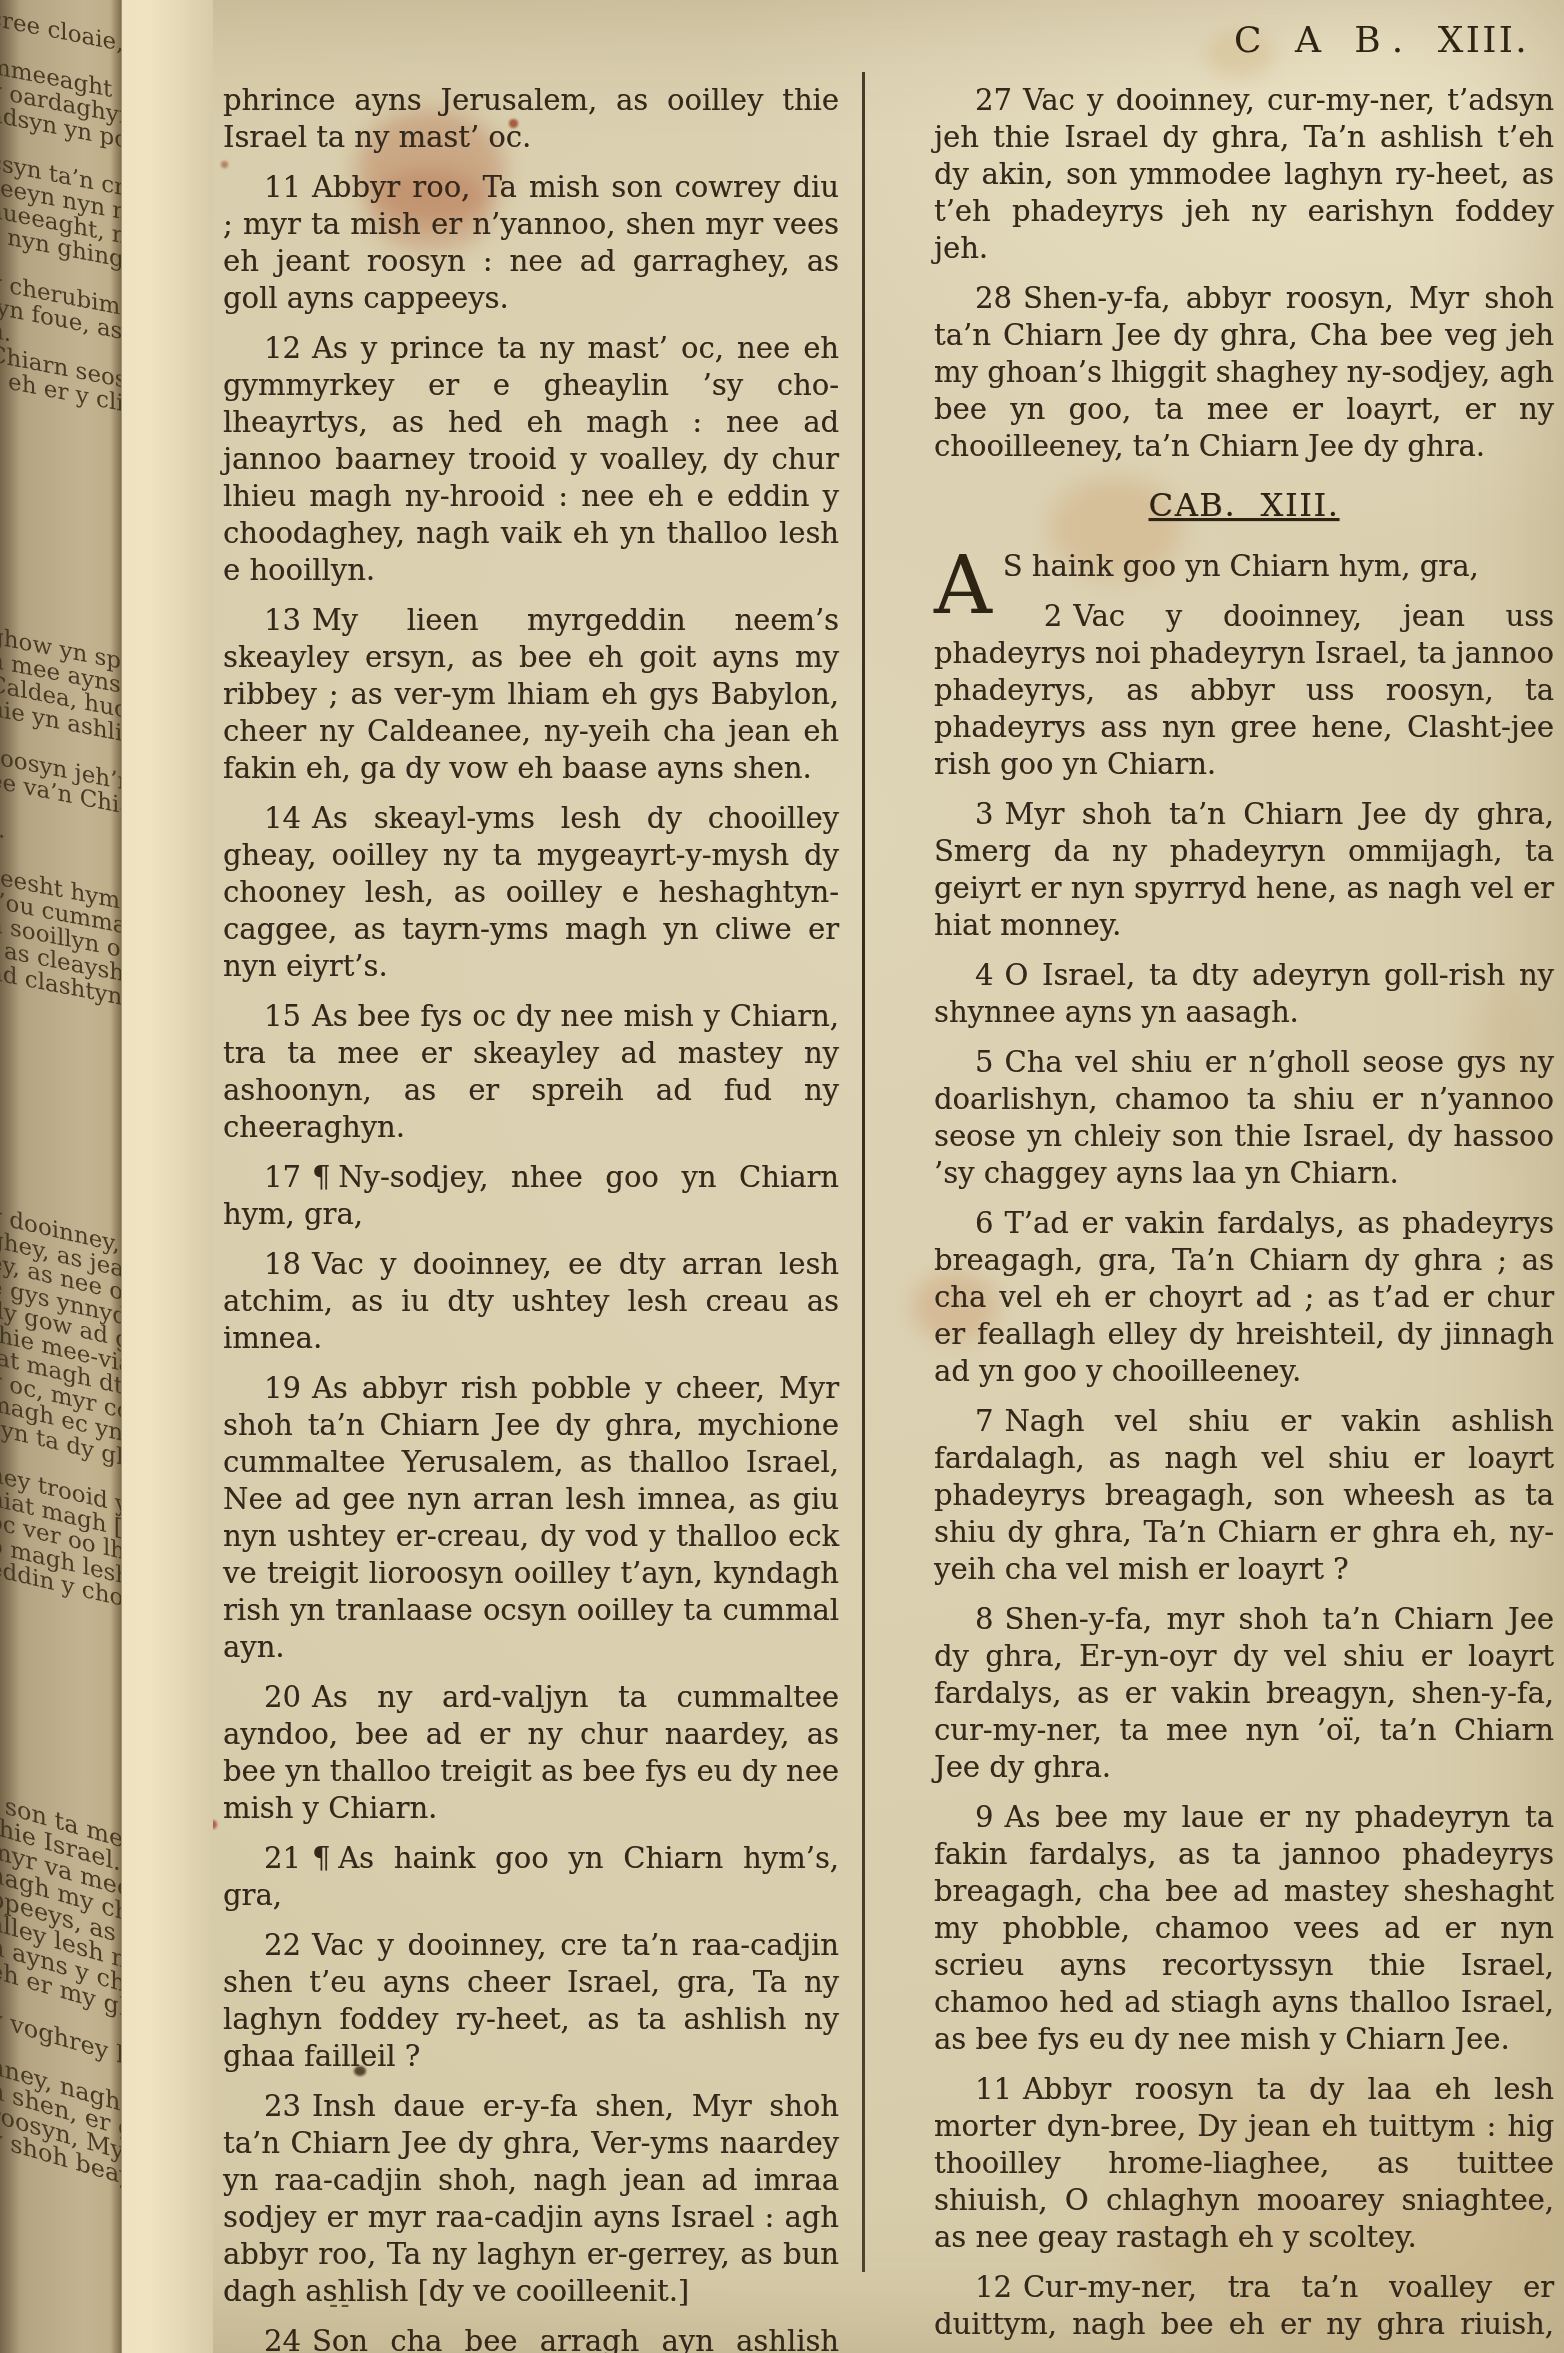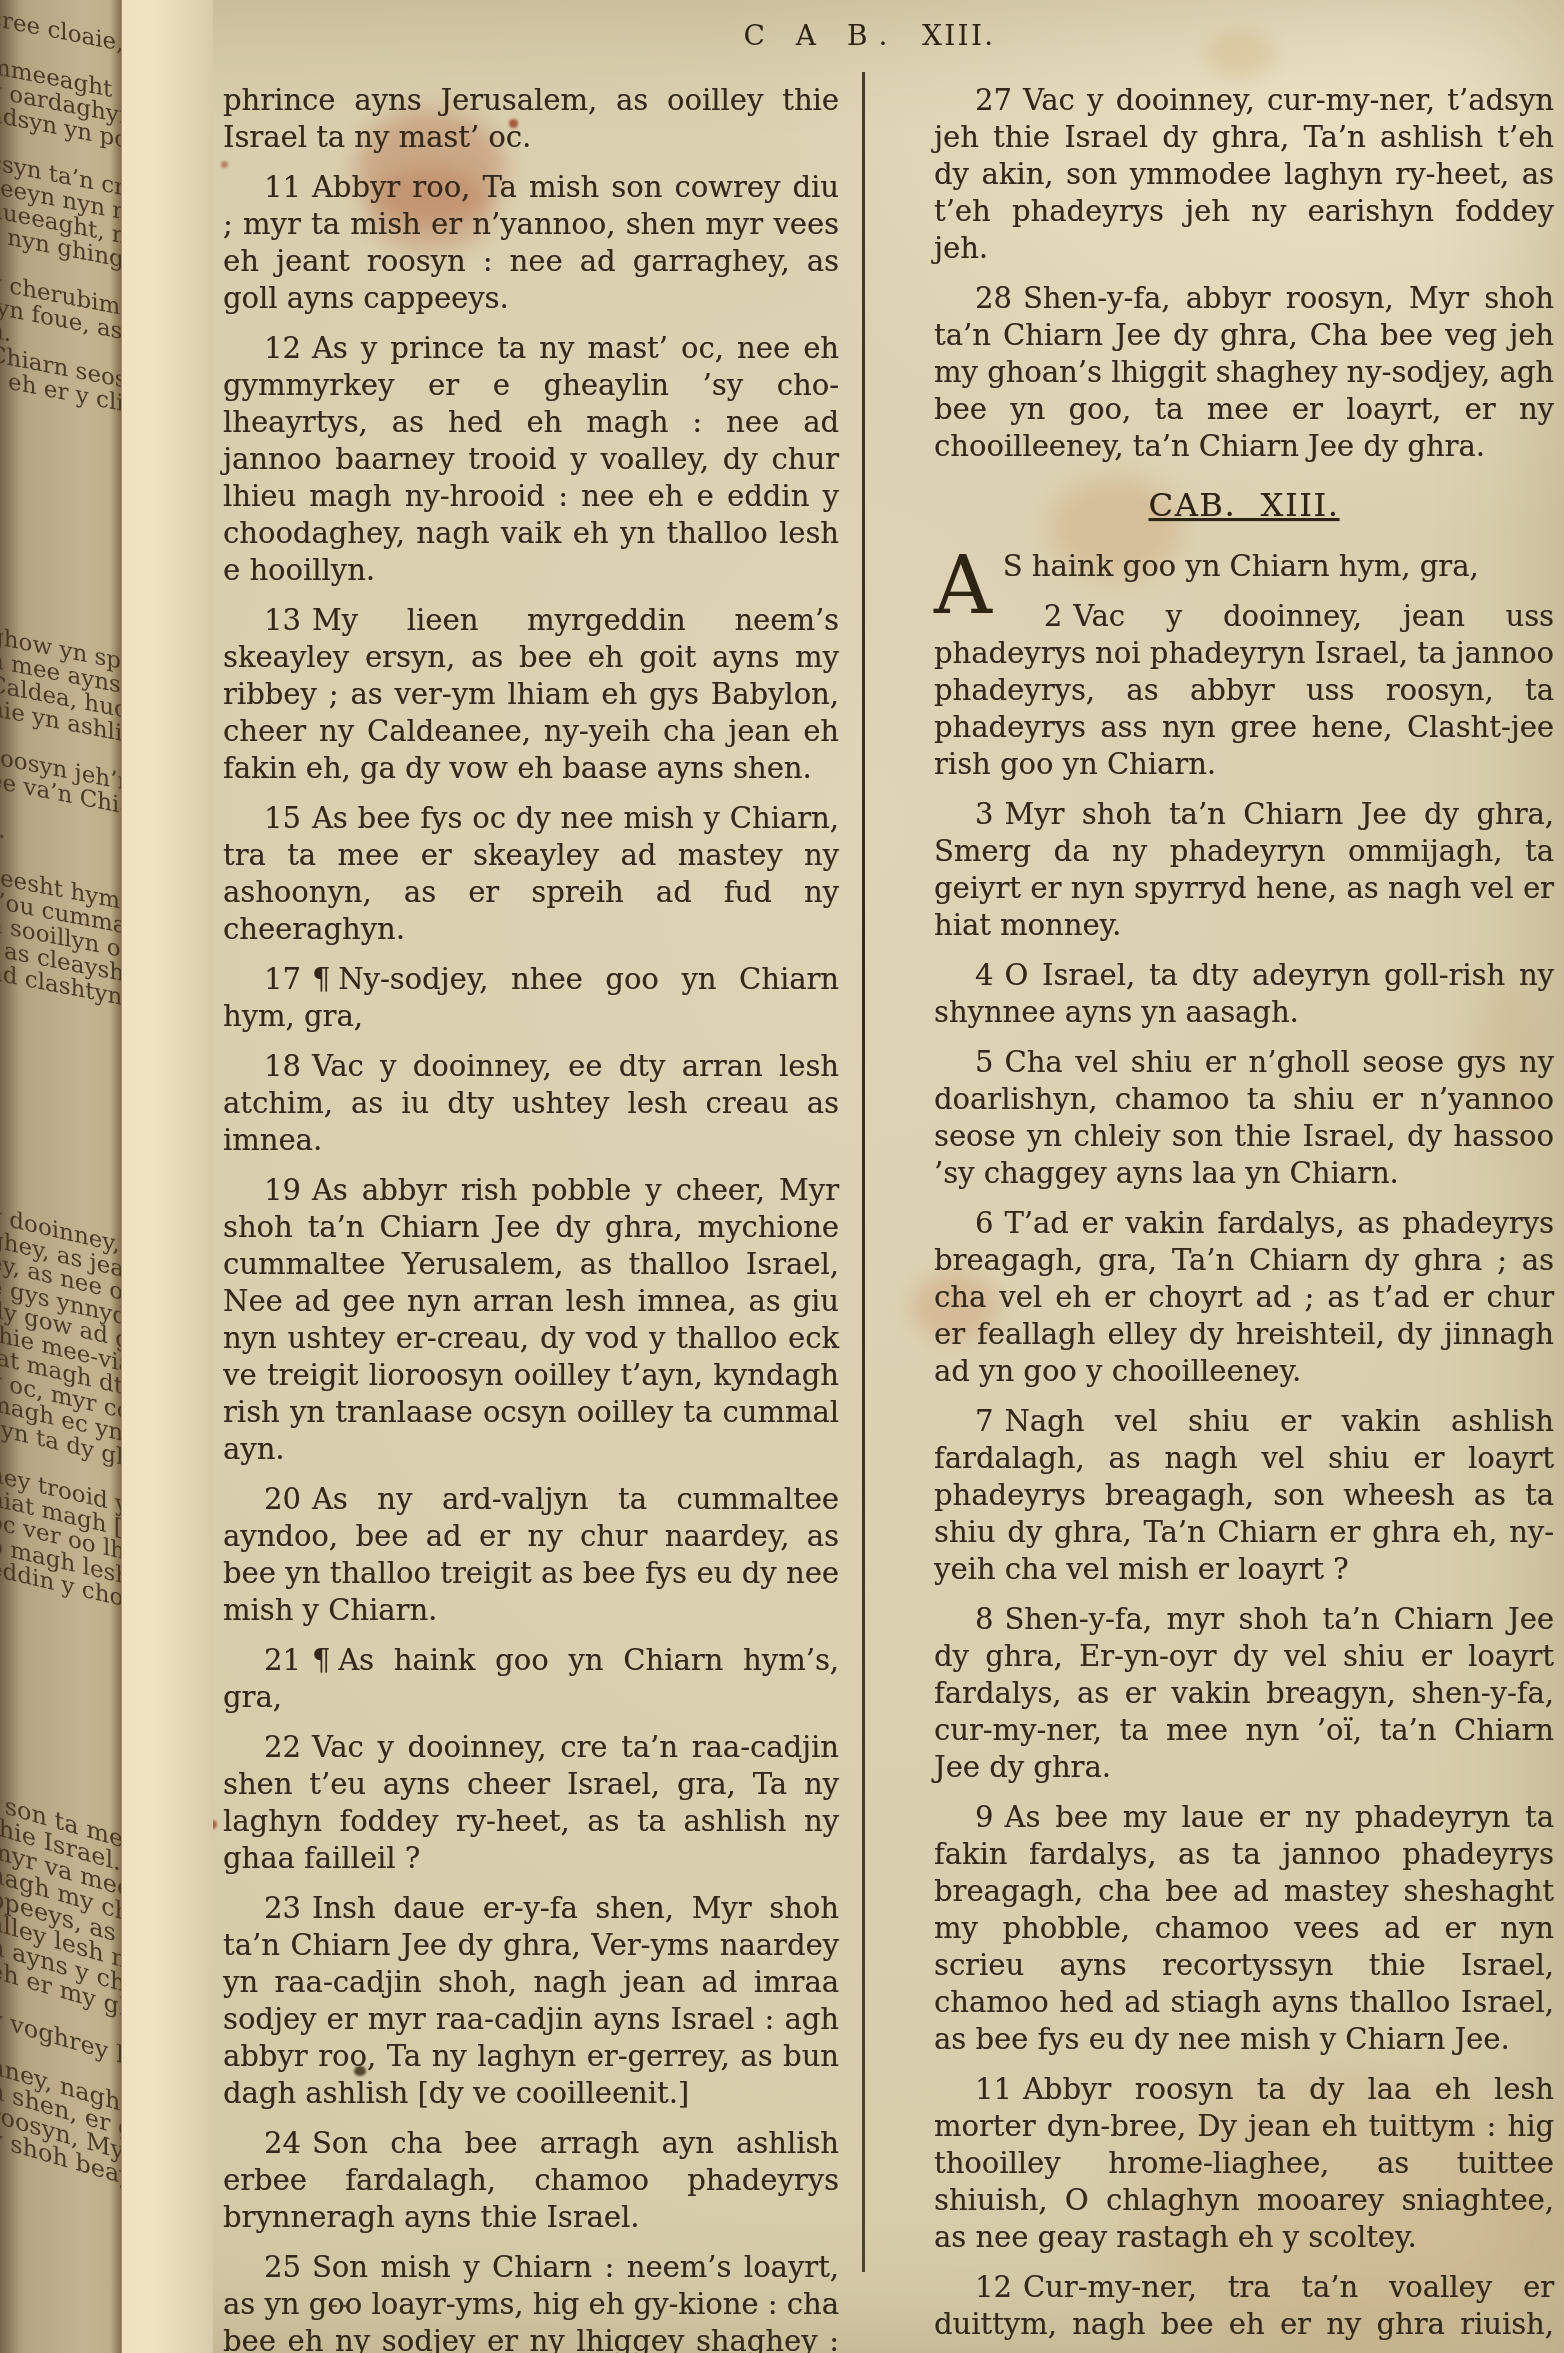--- a/index.html
+++ b/index.html
@@ -33,22 +33,22 @@
   .frag{position:absolute;left:-11px;width:203px;color:#41341f;
     font-size:23px;line-height:24px;transform-origin:0 0;opacity:.94;}
   .frag .fline{white-space:nowrap;}
   .frag .fline.blank{height:24px;}
   .frag-g1{top:4.7px;transform:skewY(11deg);}
   .frag-g2{top:623px;transform:skewY(11deg);}
   .frag-g3{top:1203px;transform:skewY(13deg);line-height:23.5px;}
   .frag-g4{top:1789px;transform:skewY(16deg);font-size:24px;}
   
   .header{
-    position:absolute;left:210px;width:1319px;top:19px;text-align:center;
-    font-size:28px;color:#2e2413;
+    position:absolute;left:210px;width:1319px;top:19px;text-align:right;
+    font-size:36px;color:#2e2413;
   }
   .header .cab{letter-spacing:11px;margin-right:23.5px;}
   .header .numeral{letter-spacing:2.3px;}
   
   .col{
     position:absolute;top:69px;color:#33281a;
     font-size:29px;line-height:37px;text-align:justify;
     text-shadow:0.3px 0.3px 0.4px rgba(52,41,26,.45);
   }
   .col-left{left:210px;width:642px;}
@@ -187,20 +187,21 @@
     <span class="cab">C A B.</span><span class="numeral">XIII.</span>
   </div>
 
   <div class="col-divider"></div>
 
   <div class="col col-left">
       <p class="verse cont"><span class="vtext">phrince ayns Jerusalem, as ooilley thie Israel ta ny mast’ oc.</span></p>
       <p class="verse"><span class="vnum">11</span><span class="vtext">Abbyr roo, Ta mish son cowrey diu ; myr ta mish er n’yannoo, shen myr vees eh jeant roosyn : nee ad garraghey, as goll ayns cappeeys.</span></p>
       <p class="verse"><span class="vnum">12</span><span class="vtext">As y prince ta ny mast’ oc, nee eh gymmyrkey er e gheaylin ’sy cho-lheayrtys, as hed eh magh : nee ad jannoo baarney trooid y voalley, dy chur lhieu magh ny-hrooid : nee eh e eddin y choodaghey, nagh vaik eh yn thalloo lesh e hooillyn.</span></p>
       <p class="verse"><span class="vnum">13</span><span class="vtext">My lieen myrgeddin neem’s skeayley ersyn, as bee eh goit ayns my ribbey ; as ver-ym lhiam eh gys Babylon, cheer ny Caldeanee, ny-yeih cha jean eh fakin eh, ga dy vow eh baase ayns shen.</span></p>
+      <p class="verse"><span class="vnum">14</span><span class="vtext">As skeayl-yms lesh dy chooilley gheay, ooilley ny ta mygeayrt-y-mysh dy chooney lesh, as ooilley e heshaghtyn-caggee, as tayrn-yms magh yn cliwe er nyn eiyrt’s.</span></p>
       <p class="verse"><span class="vnum">15</span><span class="vtext">As bee fys oc dy nee mish y Chiarn, tra ta mee er skeayley ad mastey ny ashoonyn, as er spreih ad fud ny cheeraghyn.</span></p>
       <p class="verse"><span class="vnum">17</span><span class="vmark">¶</span><span class="vtext">Ny-sodjey, nhee goo yn Chiarn hym, gra,</span></p>
       <p class="verse"><span class="vnum">18</span><span class="vtext">Vac y dooinney, ee dty arran lesh atchim, as iu dty ushtey lesh creau as imnea.</span></p>
       <p class="verse"><span class="vnum">19</span><span class="vtext">As abbyr rish pobble y cheer, Myr shoh ta’n Chiarn Jee dy ghra, mychione cummaltee Yerusalem, as thalloo Israel, Nee ad gee nyn arran lesh imnea, as giu nyn ushtey er-creau, dy vod y thalloo eck ve treigit lioroosyn ooilley t’ayn, kyndagh rish yn tranlaase ocsyn ooilley ta cummal ayn.</span></p>
       <p class="verse"><span class="vnum">20</span><span class="vtext">As ny ard-valjyn ta cummaltee ayndoo, bee ad er ny chur naardey, as bee yn thalloo treigit as bee fys eu dy nee mish y Chiarn.</span></p>
       <p class="verse"><span class="vnum">21</span><span class="vmark">¶</span><span class="vtext">As haink goo yn Chiarn hym’s, gra,</span></p>
       <p class="verse"><span class="vnum">22</span><span class="vtext">Vac y dooinney, cre ta’n raa-cadjin shen t’eu ayns cheer Israel, gra, Ta ny laghyn foddey ry-heet, as ta ashlish ny ghaa failleil ?</span></p>
       <p class="verse"><span class="vnum">23</span><span class="vtext">Insh daue er-y-fa shen, Myr shoh ta’n Chiarn Jee dy ghra, Ver-yms naardey yn raa-cadjin shoh, nagh jean ad imraa sodjey er myr raa-cadjin ayns Israel : agh abbyr roo, Ta ny laghyn er-gerrey, as bun dagh ashlish [dy ve cooilleenit.]</span></p>
       <p class="verse"><span class="vnum">24</span><span class="vtext">Son cha bee arragh ayn ashlish erbee fardalagh, chamoo phadeyrys brynneragh ayns thie Israel.</span></p>
       <p class="verse"><span class="vnum">25</span><span class="vtext">Son mish y Chiarn : neem’s loayrt, as yn goo loayr-yms, hig eh gy-kione : cha bee eh ny sodjey er ny lhiggey shaghey : son ayns ny laghyn euish, O hie vee-viallagh, neem’s loayrt yn ockle, as jannoo mie jeh, ta’n Chiarn Jee dy ghra.</span></p>

